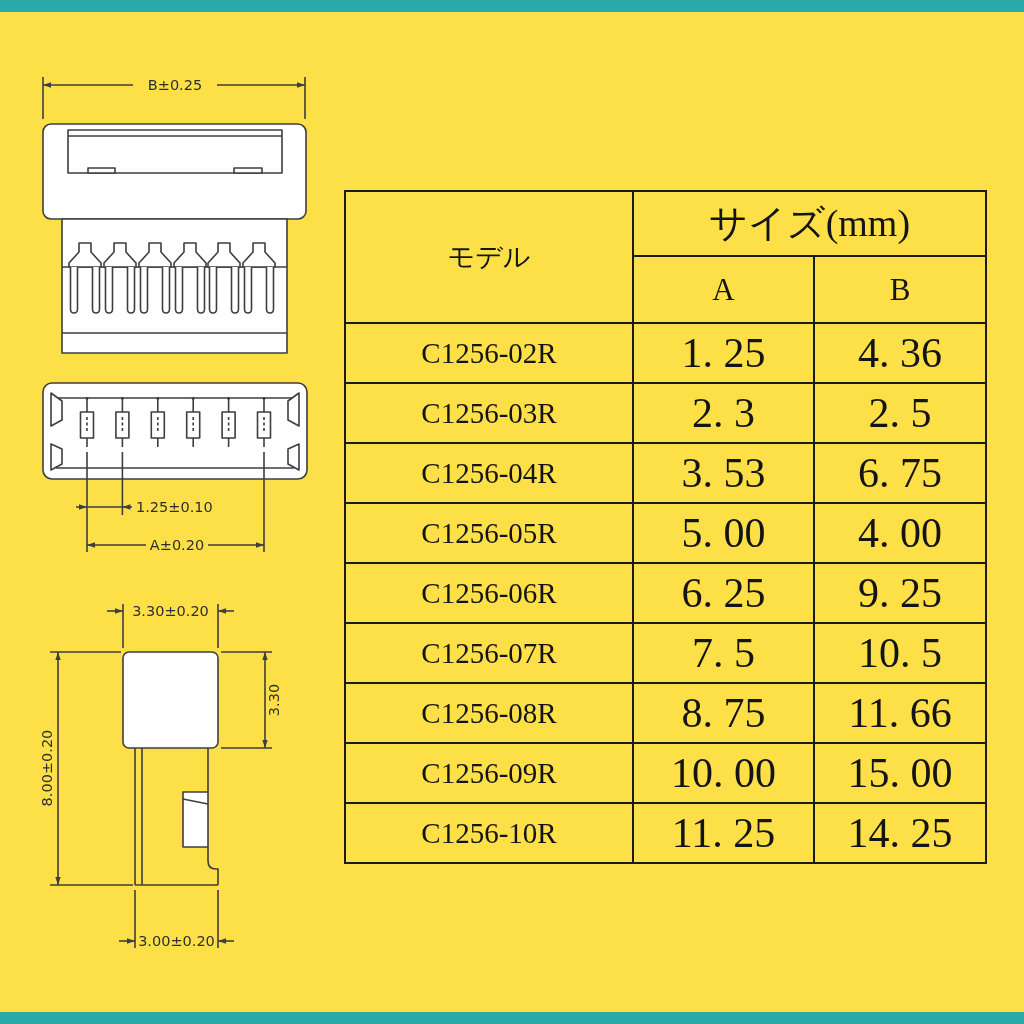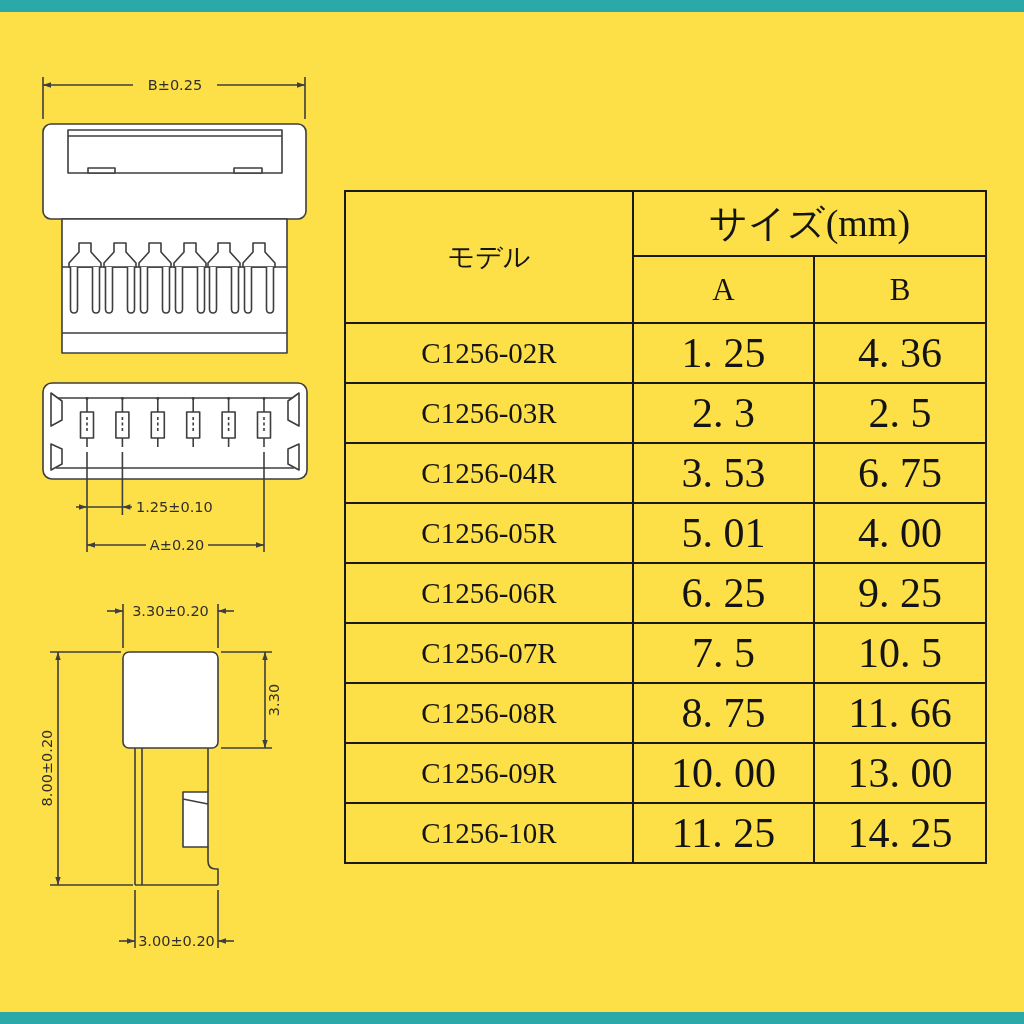--- a/index.html
+++ b/index.html
@@ -185,42 +185,42 @@
       <td class="val-cell">2. 3</td>
       <td class="val-cell">2. 5</td>
     </tr>
     <tr class="data">
       <td class="model-cell">C1256-04R</td>
       <td class="val-cell">3. 53</td>
       <td class="val-cell">6. 75</td>
     </tr>
     <tr class="data">
       <td class="model-cell">C1256-05R</td>
-      <td class="val-cell">5. 01</td>
+      <td class="val-cell">5. 00</td>
       <td class="val-cell">4. 00</td>
     </tr>
     <tr class="data">
       <td class="model-cell">C1256-06R</td>
       <td class="val-cell">6. 25</td>
       <td class="val-cell">9. 25</td>
     </tr>
     <tr class="data">
       <td class="model-cell">C1256-07R</td>
       <td class="val-cell">7. 5</td>
       <td class="val-cell">10. 5</td>
     </tr>
     <tr class="data">
       <td class="model-cell">C1256-08R</td>
       <td class="val-cell">8. 75</td>
       <td class="val-cell">11. 66</td>
     </tr>
     <tr class="data">
       <td class="model-cell">C1256-09R</td>
       <td class="val-cell">10. 00</td>
-      <td class="val-cell">13. 00</td>
+      <td class="val-cell">15. 00</td>
     </tr>
     <tr class="data">
       <td class="model-cell">C1256-10R</td>
       <td class="val-cell">11. 25</td>
       <td class="val-cell">14. 25</td>
     </tr>
   </tbody>
     </table>
 
 </div>

